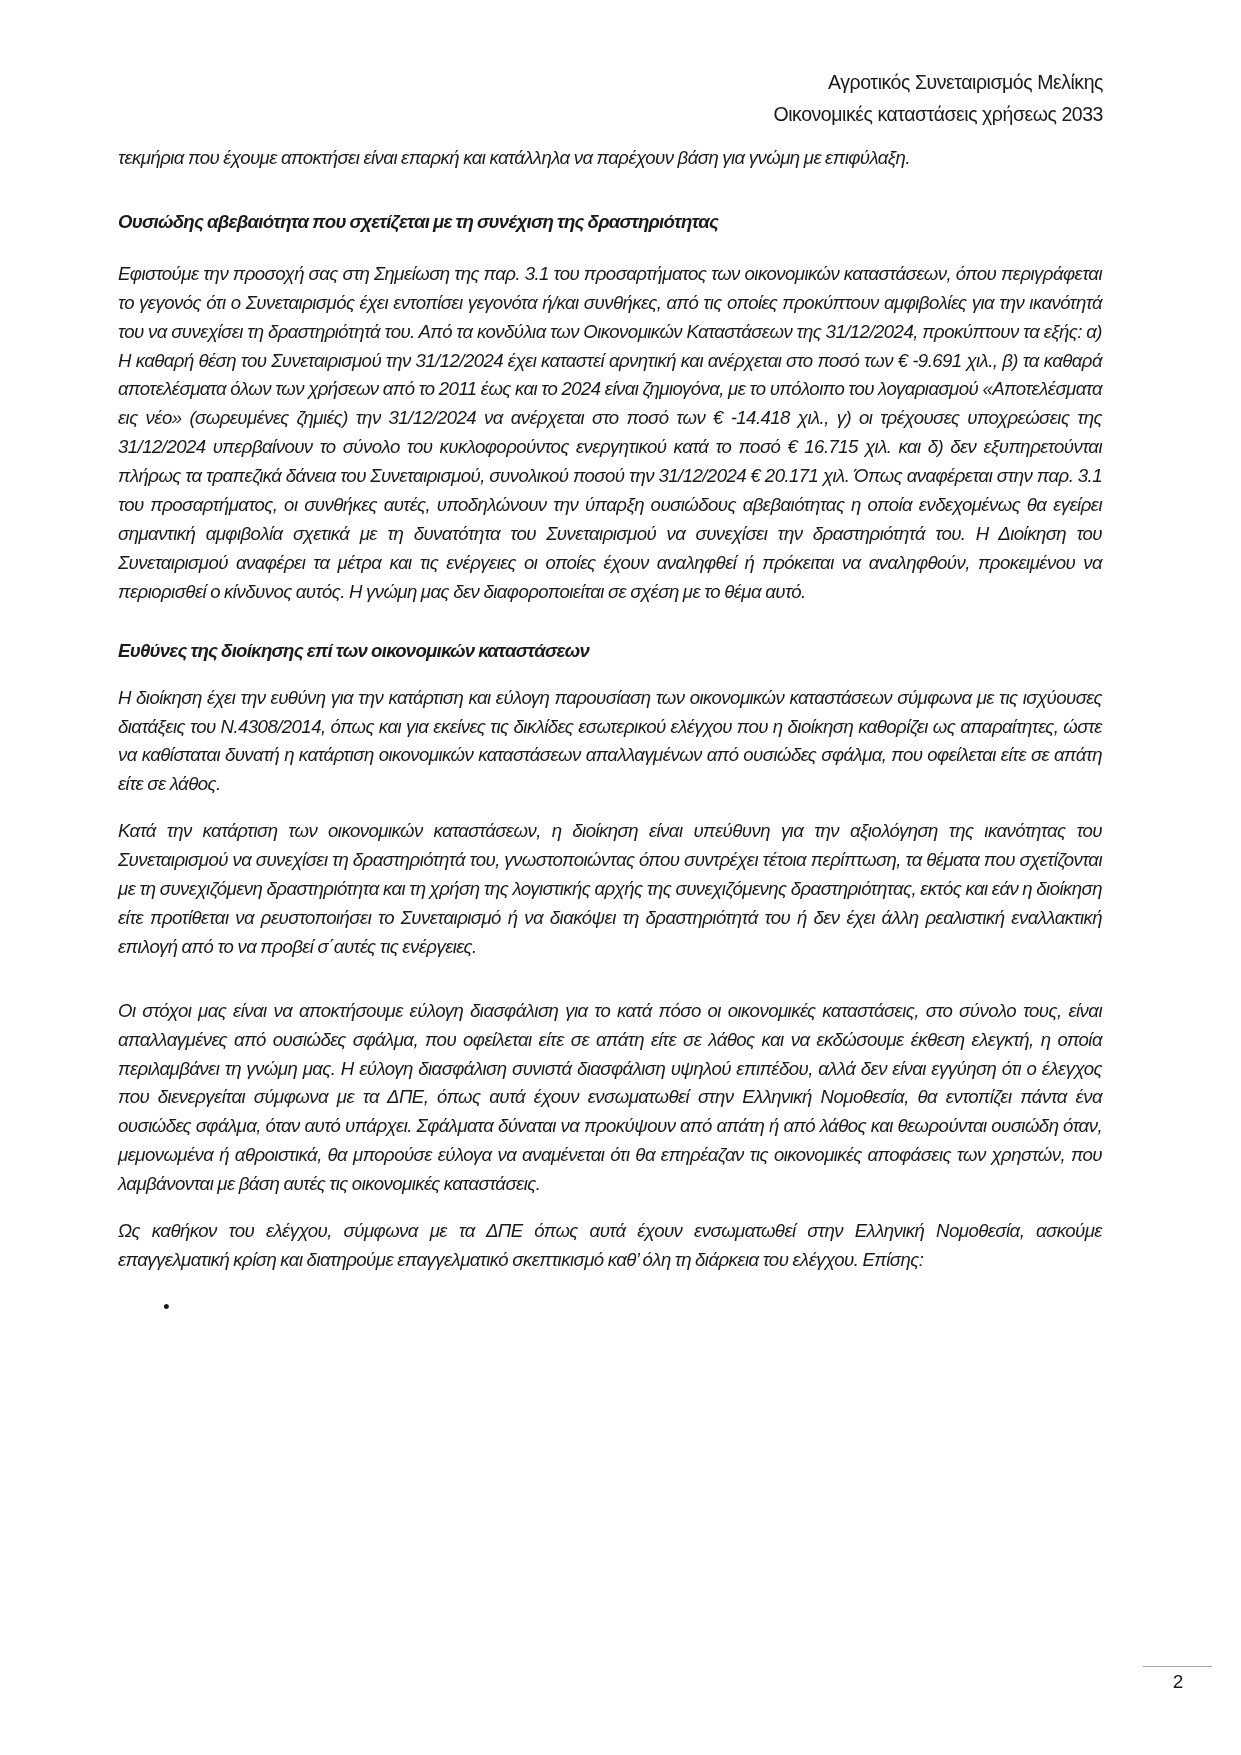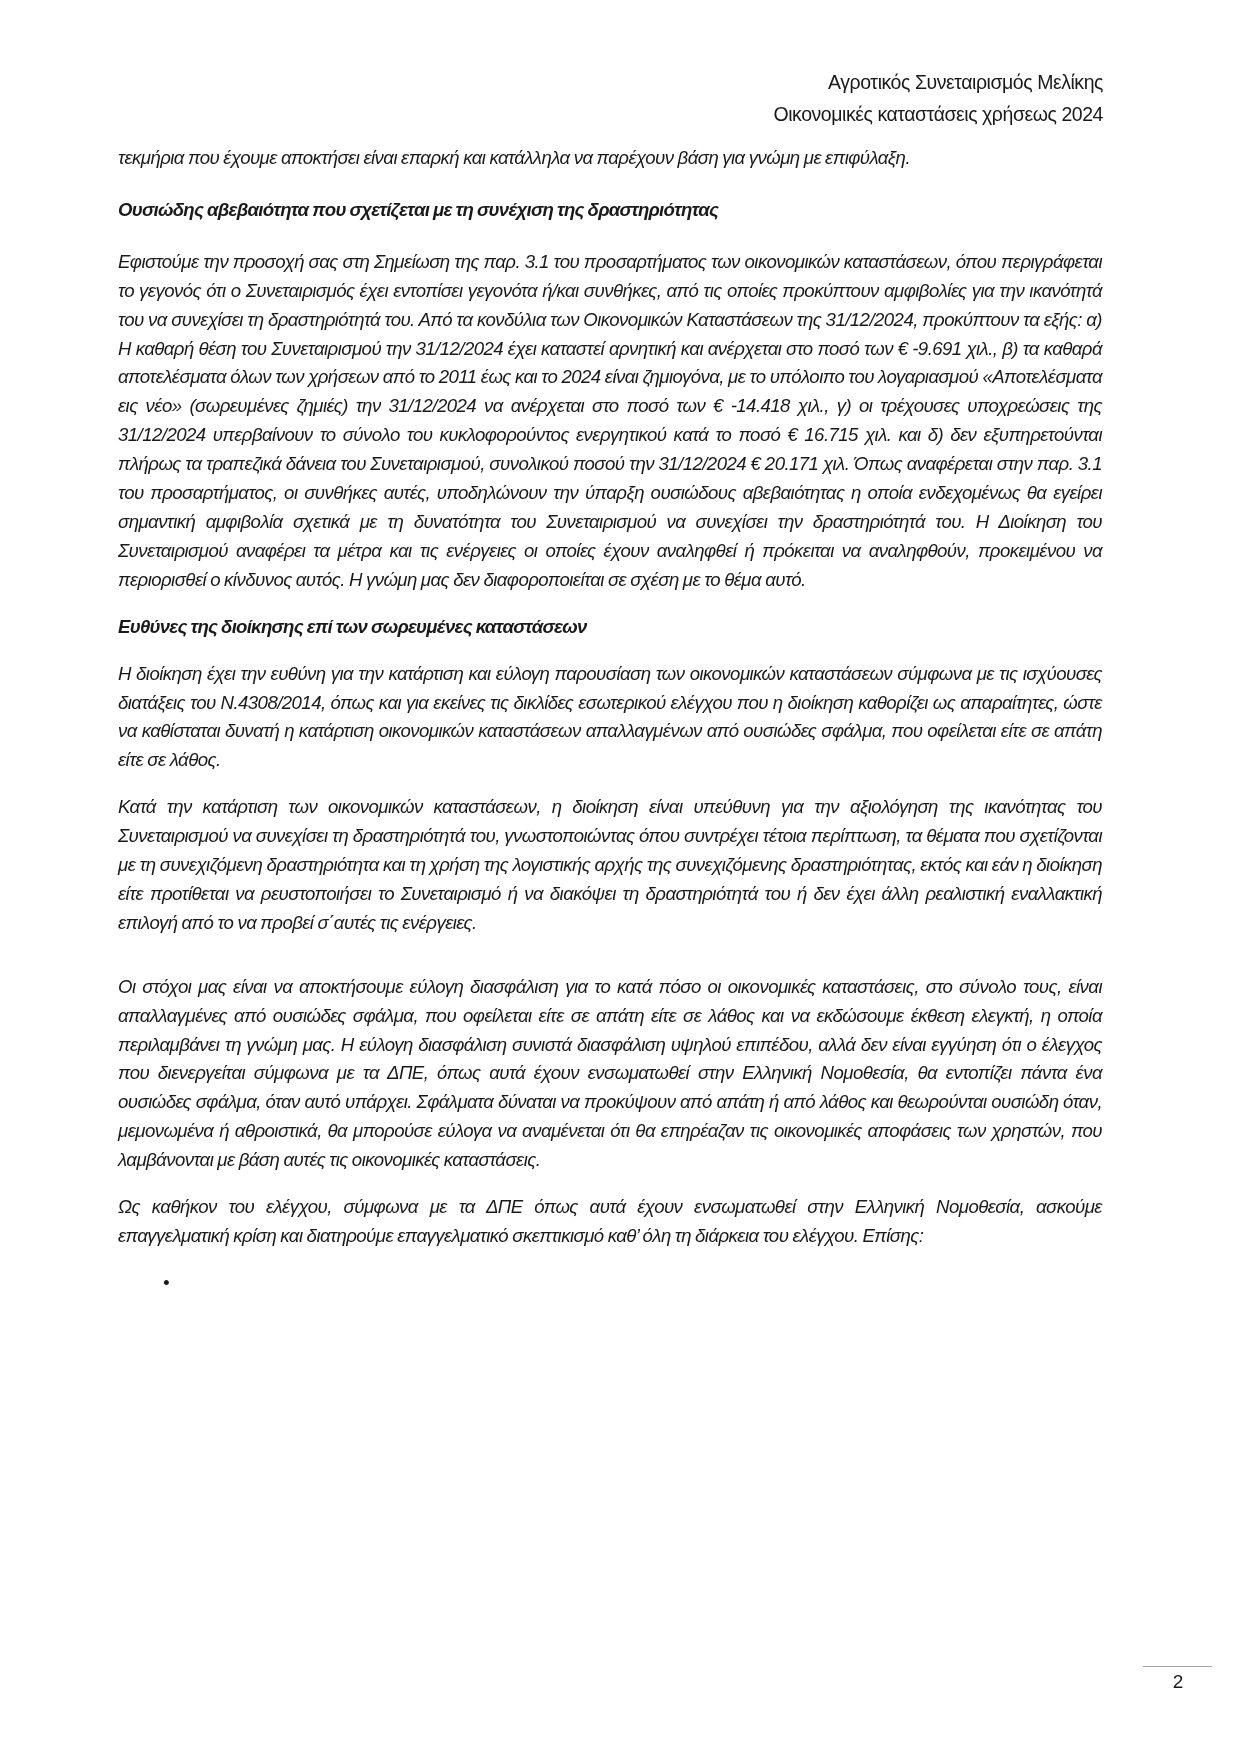--- a/index.html
+++ b/index.html
@@ -4,51 +4,51 @@
 <style>
   html, body { margin: 0; padding: 0; background: #ffffff; }
   body { width: 1241px; height: 1755px; position: relative; overflow: hidden;
          font-family: "Liberation Sans", "DejaVu Sans", sans-serif; color: #1a1a1a; }
   .page { position: absolute; left: 0; top: 0; width: 1241px; height: 1382px; }
   .header { position: absolute; right: 138px; top: 66px; text-align: right;
             font-size: 19.5px; line-height: 32px; letter-spacing: -0.45px; }
   .body { position: absolute; left: 118px; top: 144px; width: 984px; font-style: italic; }
   p, .heading { margin: 0; font-size: 18.6px; line-height: 28.9px; letter-spacing: -0.55px;
                 text-align: justify; word-spacing: -0.5px; }
-  .heading { font-weight: bold; letter-spacing: -0.75px; }
+  .heading { font-weight: bold; letter-spacing: -0.75px; margin-top: 12px; }
   .gap-s { height: 17px; }
   .gap-m { height: 18px; }
   .gap-l { height: 23px; }
   ul.bullets { list-style: none; margin: 0; padding: 0; }
   ul.bullets li { position: relative; padding-left: 77px; font-size: 18.6px; line-height: 28.9px;
                   letter-spacing: -0.55px; text-align: justify; word-spacing: -0.5px; }
   ul.bullets li .bullet { position: absolute; left: 45px; top: 0; }
   .footer-rule { position: absolute; left: 1143px; top: 1666px; width: 69px; height: 1px; background: #a6a6a6; }
   .page-number { position: absolute; left: 1168px; top: 1671px; width: 20px; text-align: center; font-size: 19px; }
 </style>
 </head>
 <body>
 
 <div class="page">
 
   <div class="header">
     <div>Αγροτικός Συνεταιρισμός Μελίκης</div>
-    <div>Οικονομικές καταστάσεις χρήσεως 2024</div>
+    <div>Οικονομικές καταστάσεις χρήσεως 2033</div>
   </div>
 
   <div class="body">
     <p>τεκμήρια που έχουμε αποκτήσει είναι επαρκή και κατάλληλα να παρέχουν βάση για γνώμη με επιφύλαξη.</p>
     <div class="gap-l"></div>
 
     <div class="heading">Ουσιώδης αβεβαιότητα που σχετίζεται με τη συνέχιση της δραστηριότητας</div>
     <div class="gap-l"></div>
     <p>Εφιστούμε την προσοχή σας στη Σημείωση της παρ. 3.1 του προσαρτήματος των οικονομικών καταστάσεων, όπου περιγράφεται το γεγονός ότι ο Συνεταιρισμός έχει εντοπίσει γεγονότα ή/και συνθήκες, από τις οποίες προκύπτουν αμφιβολίες για την ικανότητά του να συνεχίσει τη δραστηριότητά του. Από τα κονδύλια των Οικονομικών Καταστάσεων της 31/12/2024, προκύπτουν τα εξής: α) Η καθαρή θέση του Συνεταιρισμού την 31/12/2024 έχει καταστεί αρνητική και ανέρχεται στο ποσό των € -9.691 χιλ., β) τα καθαρά αποτελέσματα όλων των χρήσεων από το 2011 έως και το 2024 είναι ζημιογόνα, με το υπόλοιπο του λογαριασμού «Αποτελέσματα εις νέο» (σωρευμένες ζημιές) την 31/12/2024 να ανέρχεται στο ποσό των € -14.418 χιλ., γ) οι τρέχουσες υποχρεώσεις της 31/12/2024 υπερβαίνουν το σύνολο του κυκλοφορούντος ενεργητικού κατά το ποσό € 16.715 χιλ. και δ) δεν εξυπηρετούνται πλήρως τα τραπεζικά δάνεια του Συνεταιρισμού, συνολικού ποσού την 31/12/2024 € 20.171 χιλ. Όπως αναφέρεται στην παρ. 3.1 του προσαρτήματος, οι συνθήκες αυτές, υποδηλώνουν την ύπαρξη ουσιώδους αβεβαιότητας η οποία ενδεχομένως θα εγείρει σημαντική αμφιβολία σχετικά με τη δυνατότητα του Συνεταιρισμού να συνεχίσει την δραστηριότητά του. Η Διοίκηση του Συνεταιρισμού αναφέρει τα μέτρα και τις ενέργειες οι οποίες έχουν αναληφθεί ή πρόκειται να αναληφθούν, προκειμένου να περιορισθεί ο κίνδυνος αυτός. Η γνώμη μας δεν διαφοροποιείται σε σχέση με το θέμα αυτό.</p>
     <div class="gap-m"></div>
 
-    <div class="heading">Ευθύνες της διοίκησης επί των σωρευμένες καταστάσεων</div>
+    <div class="heading">Ευθύνες της διοίκησης επί των οικονομικών καταστάσεων</div>
     <div class="gap-m"></div>
     <p>Η διοίκηση έχει την ευθύνη για την κατάρτιση και εύλογη παρουσίαση των οικονομικών καταστάσεων σύμφωνα με τις ισχύουσες διατάξεις του Ν.4308/2014, όπως και για εκείνες τις δικλίδες εσωτερικού ελέγχου που η διοίκηση καθορίζει ως απαραίτητες, ώστε να καθίσταται δυνατή η κατάρτιση οικονομικών καταστάσεων απαλλαγμένων από ουσιώδες σφάλμα, που οφείλεται είτε σε απάτη είτε σε λάθος.</p>
     <div class="gap-m"></div>
     <p>Κατά την κατάρτιση των οικονομικών καταστάσεων, η διοίκηση είναι υπεύθυνη για την αξιολόγηση της ικανότητας του Συνεταιρισμού να συνεχίσει τη δραστηριότητά του, γνωστοποιώντας όπου συντρέχει τέτοια περίπτωση, τα θέματα που σχετίζονται με τη συνεχιζόμενη δραστηριότητα και τη χρήση της λογιστικής αρχής της συνεχιζόμενης δραστηριότητας, εκτός και εάν η διοίκηση είτε προτίθεται να ρευστοποιήσει το Συνεταιρισμό ή να διακόψει τη δραστηριότητά του ή δεν έχει άλλη ρεαλιστική εναλλακτική επιλογή από το να προβεί σ΄αυτές τις ενέργειες.</p>
     <div class="gap-s"></div>
 
     <div class="gap-m"></div>
     <p>Οι στόχοι μας είναι να αποκτήσουμε εύλογη διασφάλιση για το κατά πόσο οι οικονομικές καταστάσεις, στο σύνολο τους, είναι απαλλαγμένες από ουσιώδες σφάλμα, που οφείλεται είτε σε απάτη είτε σε λάθος και να εκδώσουμε έκθεση ελεγκτή, η οποία περιλαμβάνει τη γνώμη μας. Η εύλογη διασφάλιση συνιστά διασφάλιση υψηλού επιπέδου, αλλά δεν είναι εγγύηση ότι ο έλεγχος που διενεργείται σύμφωνα με τα ΔΠΕ, όπως αυτά έχουν ενσωματωθεί στην Ελληνική Νομοθεσία, θα εντοπίζει πάντα ένα ουσιώδες σφάλμα, όταν αυτό υπάρχει. Σφάλματα δύναται να προκύψουν από απάτη ή από λάθος και θεωρούνται ουσιώδη όταν, μεμονωμένα ή αθροιστικά, θα μπορούσε εύλογα να αναμένεται ότι θα επηρέαζαν τις οικονομικές αποφάσεις των χρηστών, που λαμβάνονται με βάση αυτές τις οικονομικές καταστάσεις.</p>
     <div class="gap-m"></div>
     <p>Ως καθήκον του ελέγχου, σύμφωνα με τα ΔΠΕ όπως αυτά έχουν ενσωματωθεί στην Ελληνική Νομοθεσία, ασκούμε επαγγελματική κρίση και διατηρούμε επαγγελματικό σκεπτικισμό καθ’ όλη τη διάρκεια του ελέγχου. Επίσης:</p>

